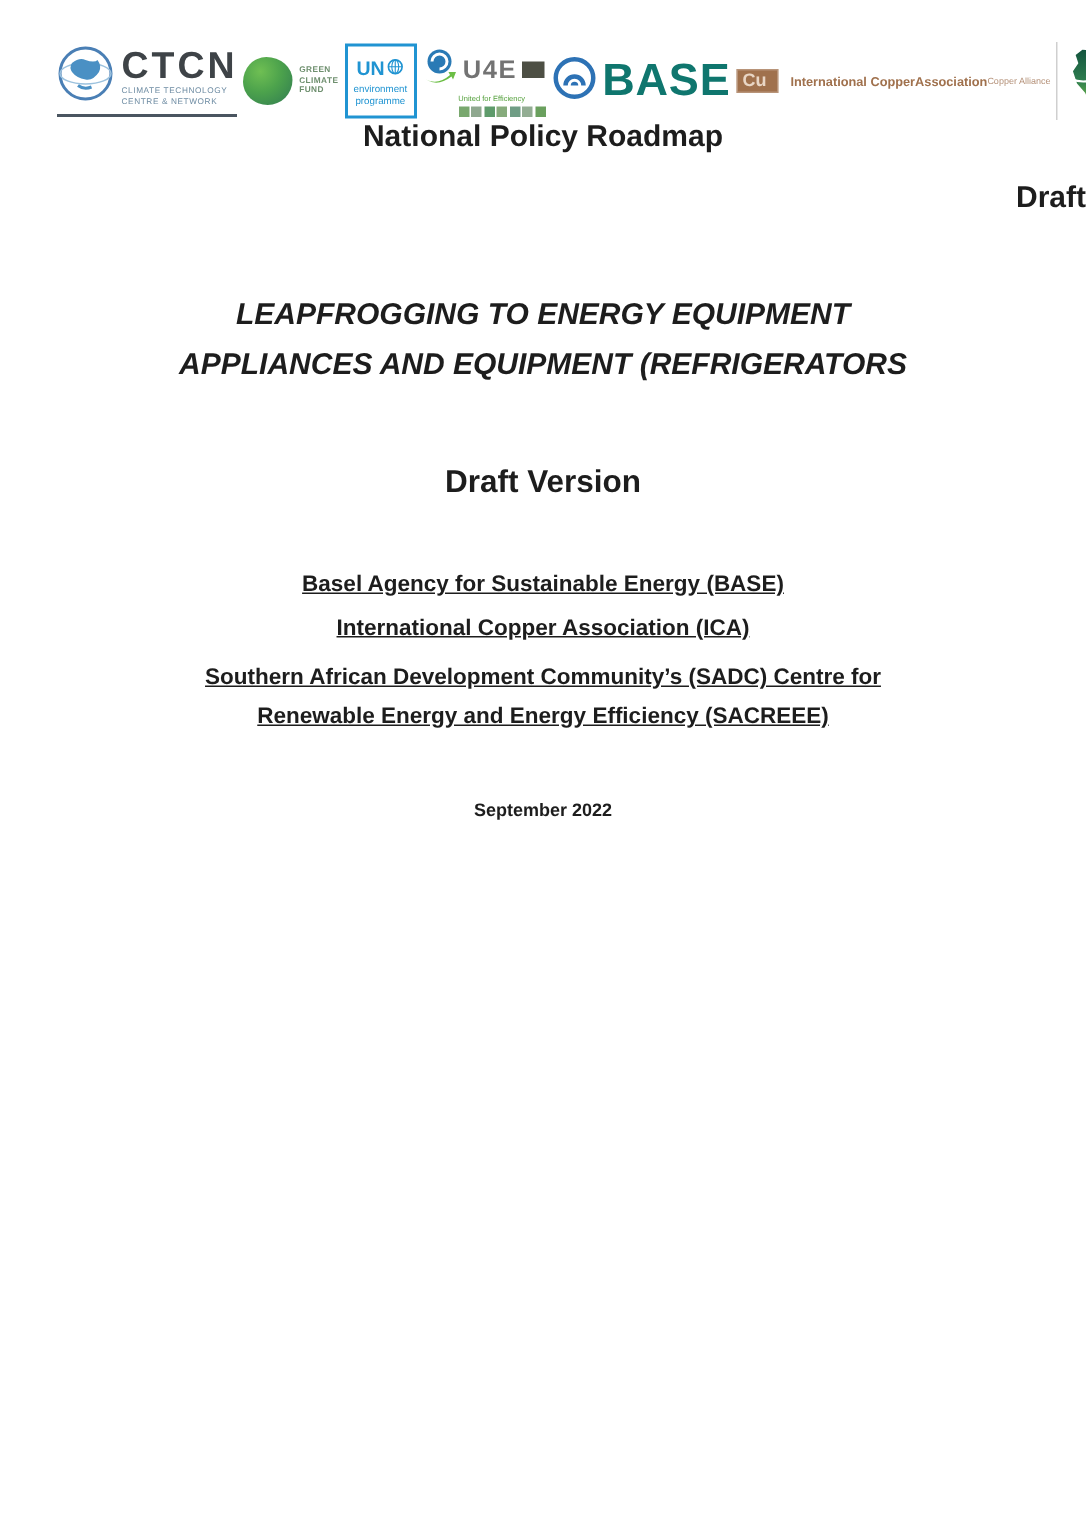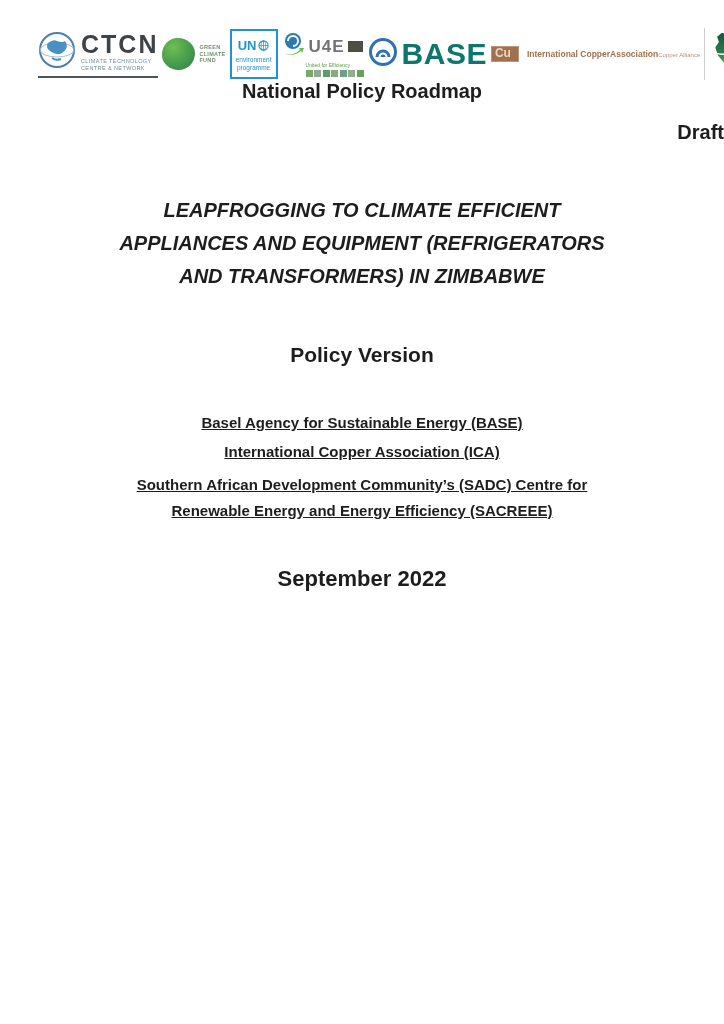--- a/index.html
+++ b/index.html
@@ -85,21 +85,21 @@
 
   
   .doc { text-align: center; }
   .doc-title { font-size: 20px; font-weight: bold; }
   .doc-status { margin-top: 18px; font-size: 20px; font-weight: bold; text-align: right; }
   .doc-subject { margin-top: 50px; font-size: 20px; font-weight: bold; font-style: italic; line-height: 33px; }
   .doc-version { margin-top: 50px; font-size: 21px; font-weight: bold; }
   .doc-authors { margin-top: 47px; font-size: 15px; font-weight: bold; text-decoration: underline; }
   .doc-author { margin: 0 0 12px 0; line-height: 17px; }
   .doc-author-multi { margin: 12px; line-height: 26px; }
-  .doc-date { margin-top: 42px; font-size: 22px; font-weight: bold; }
+  .doc-date { margin-top: 42px; font-size: 12px; font-weight: bold; }
 </style>
 </head>
 <body>
 
 <div class="page">
 
   <div class="logo-band">
 
     <div class="logo ctcn">
       <span>
@@ -210,26 +210,25 @@
     </div>
 
   </div>
 
   <div class="doc">
 
     <div class="doc-title">National Policy Roadmap</div>
     <div class="doc-status">Draft</div>
 
     <div class="doc-subject">
-      <div>LEAPFROGGING TO CLIMATE EFFICIENT</div>
+      <div>LEAPFROGGING TO ENERGY EQUIPMENT</div>
       <div>APPLIANCES AND EQUIPMENT (REFRIGERATORS</div>
-      <div>AND TRANSFORMERS) IN ZIMBABWE</div>
-    </div>
-
-    <div class="doc-version">Policy Version</div>
+    </div>
+
+    <div class="doc-version">Draft Version</div>
 
     <div class="doc-authors">
       <p class="doc-author">Basel Agency for Sustainable Energy (BASE)</p>
       <p class="doc-author">International Copper Association (ICA)</p>
       <p class="doc-author-multi">
         <span>Southern African Development Community’s (SADC) Centre for</span><br>
         <span>Renewable Energy and Energy Efficiency (SACREEE)</span>
       </p>
     </div>
 

